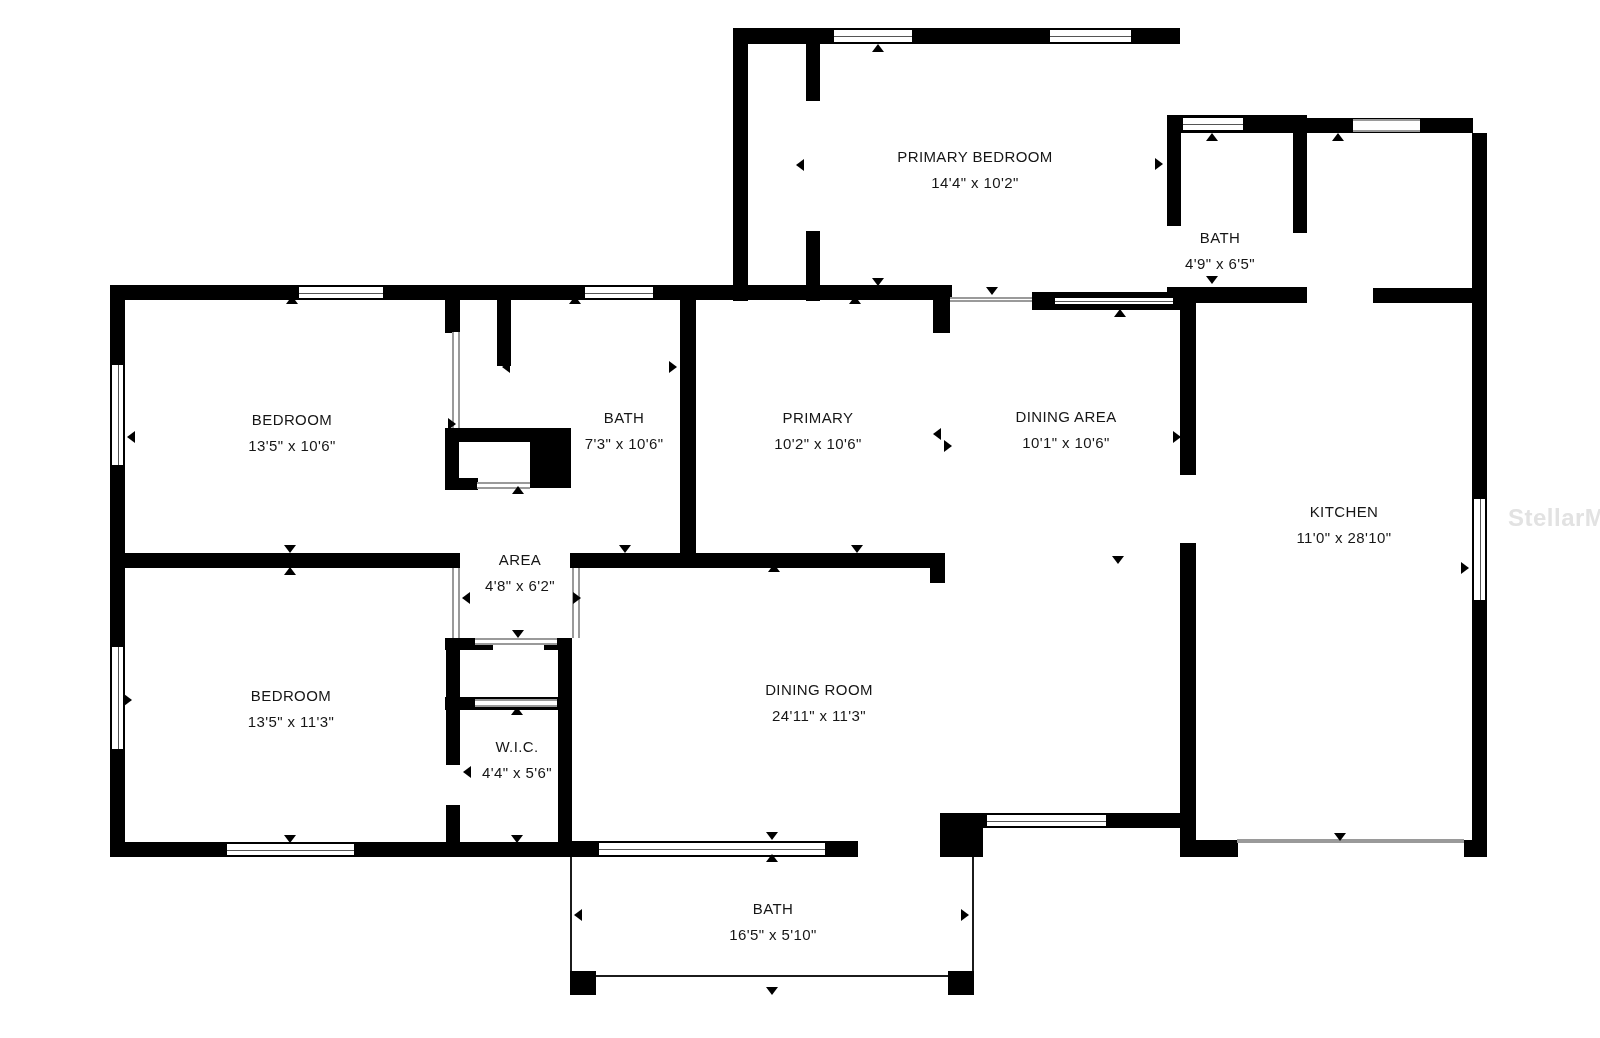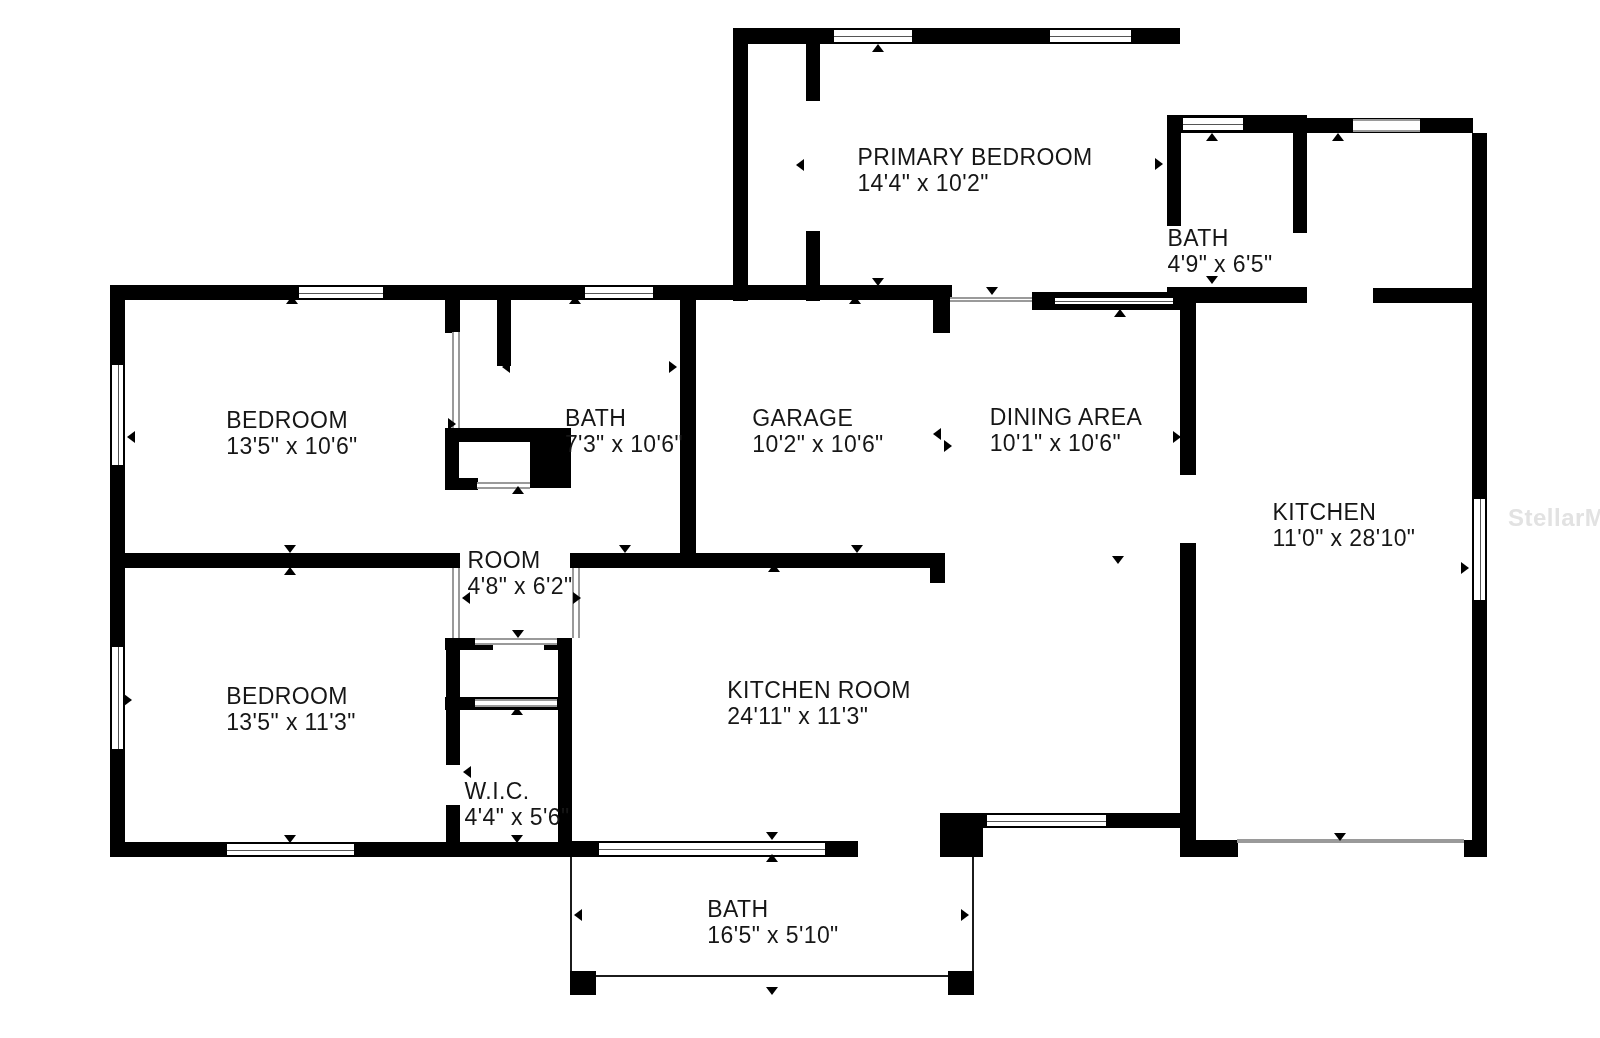--- a/index.html
+++ b/index.html
@@ -14,22 +14,22 @@
   .opening.h{border-top:2px solid #9a9a9a;border-bottom:2px solid #9a9a9a;}
   .opening.v{border-left:2px solid #9a9a9a;border-right:2px solid #9a9a9a;}
   .opening.blank{border:none;}
   .thinline{position:absolute;background:#1b1b1b;}
   .post{position:absolute;background:#000;}
   .arrow{position:absolute;width:0;height:0;transform:translate(-50%,-50%);}
   .arrow.u{border-left:6px solid transparent;border-right:6px solid transparent;border-bottom:8px solid #000;}
   .arrow.d{border-left:6px solid transparent;border-right:6px solid transparent;border-top:8px solid #000;}
   .arrow.l{border-top:6px solid transparent;border-bottom:6px solid transparent;border-right:8px solid #000;}
   .arrow.r{border-top:6px solid transparent;border-bottom:6px solid transparent;border-left:8px solid #000;}
-  .room-label{position:absolute;transform:translate(-50%,-50%);text-align:left;
-              color:#161616;font-size:23px;line-height:26px;letter-spacing:.4px;
+  .room-label{position:absolute;transform:translate(-50%,-50%);text-align:center;
+              color:#161616;font-size:15px;line-height:26px;letter-spacing:.4px;
               white-space:nowrap;z-index:5;}
   #watermark{position:absolute;left:1508px;top:504px;font-size:24px;letter-spacing:.5px;
              color:#e2e2e2;font-weight:600;z-index:2;}
 </style>
 </head>
 <body>
 
 <div id="stage">
 
   <div id="watermark">StellarMLS</div>
@@ -44,44 +44,44 @@
   </div>
   <div class="room-label" style="left:292px;top:433px">
     <div>BEDROOM</div>
     <div>13'5" x 10'6"</div>
   </div>
   <div class="room-label" style="left:624px;top:431px">
     <div>BATH</div>
     <div>7'3" x 10'6"</div>
   </div>
   <div class="room-label" style="left:818px;top:431px">
-    <div>GARAGE</div>
+    <div>PRIMARY</div>
     <div>10'2" x 10'6"</div>
   </div>
   <div class="room-label" style="left:1066px;top:430px">
     <div>DINING AREA</div>
     <div>10'1" x 10'6"</div>
   </div>
   <div class="room-label" style="left:1344px;top:525px">
     <div>KITCHEN</div>
     <div>11'0" x 28'10"</div>
   </div>
   <div class="room-label" style="left:520px;top:573px">
-    <div>ROOM</div>
+    <div>AREA</div>
     <div>4'8" x 6'2"</div>
   </div>
   <div class="room-label" style="left:291px;top:709px">
     <div>BEDROOM</div>
     <div>13'5" x 11'3"</div>
   </div>
   <div class="room-label" style="left:819px;top:703px">
-    <div>KITCHEN ROOM</div>
+    <div>DINING ROOM</div>
     <div>24'11" x 11'3"</div>
   </div>
-  <div class="room-label" style="left:517px;top:804px">
+  <div class="room-label" style="left:517px;top:760px">
     <div>W.I.C.</div>
     <div>4'4" x 5'6"</div>
   </div>
   <div class="room-label" style="left:773px;top:922px">
     <div>BATH</div>
     <div>16'5" x 5'10"</div>
   </div>
 
 <div class="wall" style="left: 733px; top: 28px; width: 447px; height: 16px;"></div>
     <div class="wall" style="left: 733px; top: 28px; width: 15px; height: 273px;"></div>

